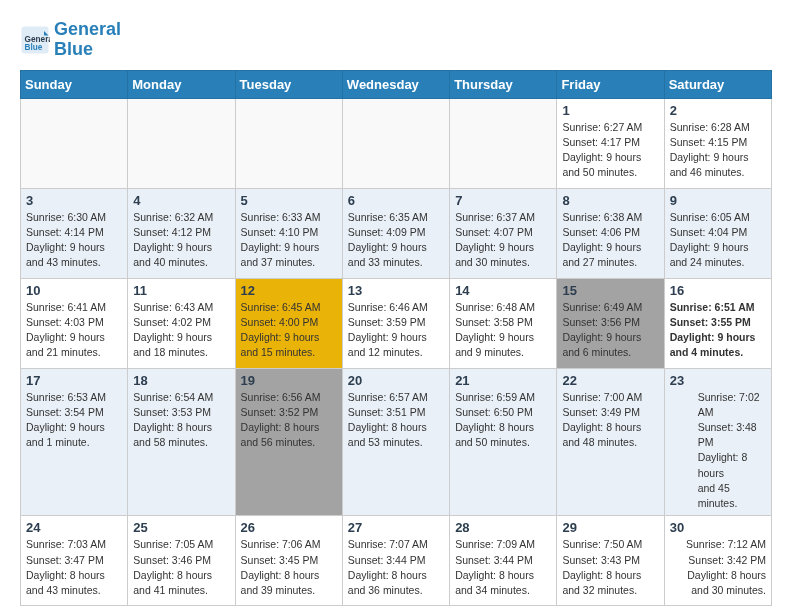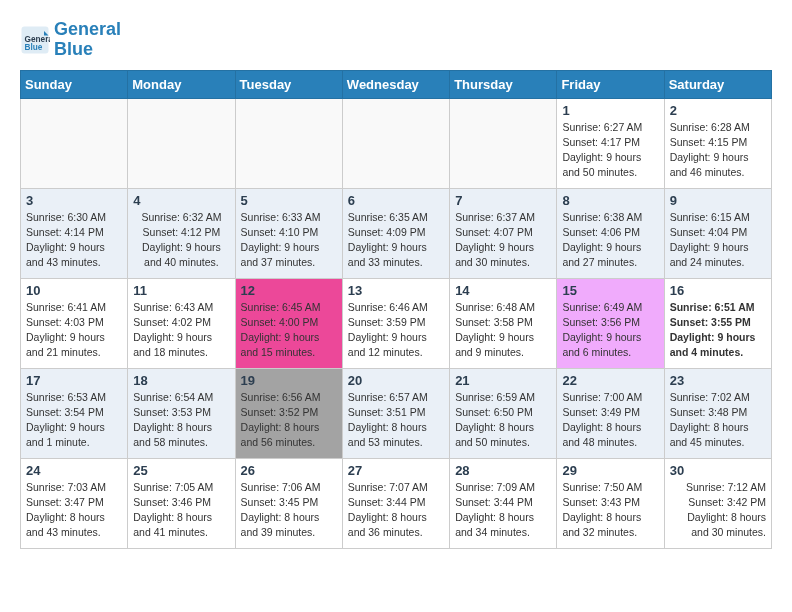--- a/index.html
+++ b/index.html
@@ -148,21 +148,21 @@
       <tr>
         <td style="background: rgb(234, 240, 247);">
           <span class="day-num">3</span>
           <div class="day-info" style="white-space: pre-line;">Sunrise: 6:30 AM
 Sunset: 4:14 PM
 Daylight: 9 hours
 and 43 minutes.</div>
         </td>
         <td style="background: rgb(234, 240, 247);">
           <span class="day-num">4</span>
-          <div class="day-info" style="white-space: pre-line; text-align: center;">Sunrise: 6:32 AM
+          <div class="day-info" style="white-space: pre-line;">Sunrise: 6:32 AM
 Sunset: 4:12 PM
 Daylight: 9 hours
 and 40 minutes.</div>
         </td>
         <td style="background: rgb(234, 240, 247);">
           <span class="day-num">5</span>
           <div class="day-info" style="white-space: pre-line;">Sunrise: 6:33 AM
 Sunset: 4:10 PM
 Daylight: 9 hours
 and 37 minutes.</div>
@@ -183,63 +183,63 @@
         </td>
         <td style="background: rgb(234, 240, 247);">
           <span class="day-num">8</span>
           <div class="day-info" style="white-space: pre-line;">Sunrise: 6:38 AM
 Sunset: 4:06 PM
 Daylight: 9 hours
 and 27 minutes.</div>
         </td>
         <td style="background: rgb(234, 240, 247);">
           <span class="day-num">9</span>
-          <div class="day-info" style="white-space: pre-line;">Sunrise: 6:15 AM
+          <div class="day-info" style="white-space: pre-line;">Sunrise: 6:05 AM
 Sunset: 4:04 PM
 Daylight: 9 hours
 and 24 minutes.</div>
         </td>
       </tr>
       <tr>
         <td style="background: rgb(255, 255, 255);">
           <span class="day-num">10</span>
           <div class="day-info" style="white-space: pre-line;">Sunrise: 6:41 AM
 Sunset: 4:03 PM
 Daylight: 9 hours
 and 21 minutes.</div>
         </td>
         <td style="background: rgb(255, 255, 255);">
           <span class="day-num">11</span>
           <div class="day-info" style="white-space: pre-line;">Sunrise: 6:43 AM
 Sunset: 4:02 PM
 Daylight: 9 hours
 and 18 minutes.</div>
         </td>
-        <td style="background: #ec4899;">
+        <td style="background: #eab308;">
           <span class="day-num">12</span>
           <div class="day-info" style="white-space: pre-line;">Sunrise: 6:45 AM
 Sunset: 4:00 PM
 Daylight: 9 hours
 and 15 minutes.</div>
         </td>
         <td style="background: rgb(255, 255, 255);">
           <span class="day-num">13</span>
           <div class="day-info" style="white-space: pre-line;">Sunrise: 6:46 AM
 Sunset: 3:59 PM
 Daylight: 9 hours
 and 12 minutes.</div>
         </td>
         <td style="background: rgb(255, 255, 255);">
           <span class="day-num">14</span>
           <div class="day-info" style="white-space: pre-line;">Sunrise: 6:48 AM
 Sunset: 3:58 PM
 Daylight: 9 hours
 and 9 minutes.</div>
         </td>
-        <td style="background: #f0abfc;">
+        <td style="background: #a3a3a3;">
           <span class="day-num">15</span>
           <div class="day-info" style="white-space: pre-line;">Sunrise: 6:49 AM
 Sunset: 3:56 PM
 Daylight: 9 hours
 and 6 minutes.</div>
         </td>
         <td style="background: rgb(255, 255, 255);">
           <span class="day-num">16</span>
           <div class="day-info" style="white-space: pre-line; font-weight: bold;">Sunrise: 6:51 AM
 Sunset: 3:55 PM
@@ -285,21 +285,21 @@
         </td>
         <td style="background: rgb(234, 240, 247);">
           <span class="day-num">22</span>
           <div class="day-info" style="white-space: pre-line;">Sunrise: 7:00 AM
 Sunset: 3:49 PM
 Daylight: 8 hours
 and 48 minutes.</div>
         </td>
         <td style="background: rgb(234, 240, 247);">
           <span class="day-num">23</span>
-          <div class="day-info" style="white-space: pre-line;">Sunrise: 7:02 AM
+          <div class="day-info" style="white-space: pre-line; margin-left: 28px;">Sunrise: 7:02 AM
 Sunset: 3:48 PM
 Daylight: 8 hours
 and 45 minutes.</div>
         </td>
       </tr>
       <tr>
         <td style="background: rgb(255, 255, 255);">
           <span class="day-num">24</span>
           <div class="day-info" style="white-space: pre-line;">Sunrise: 7:03 AM
 Sunset: 3:47 PM

